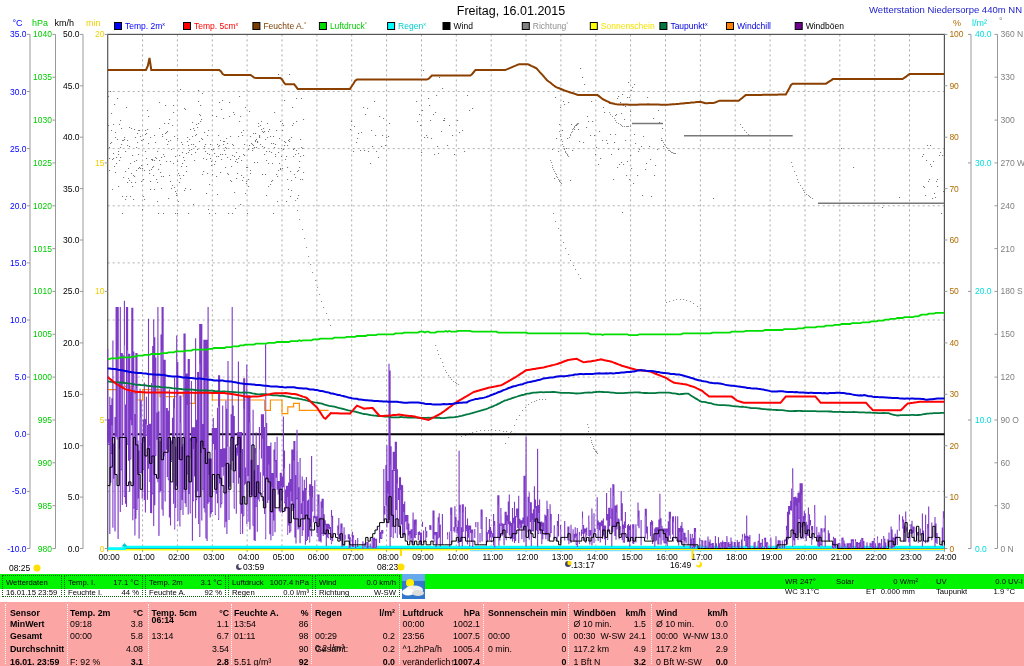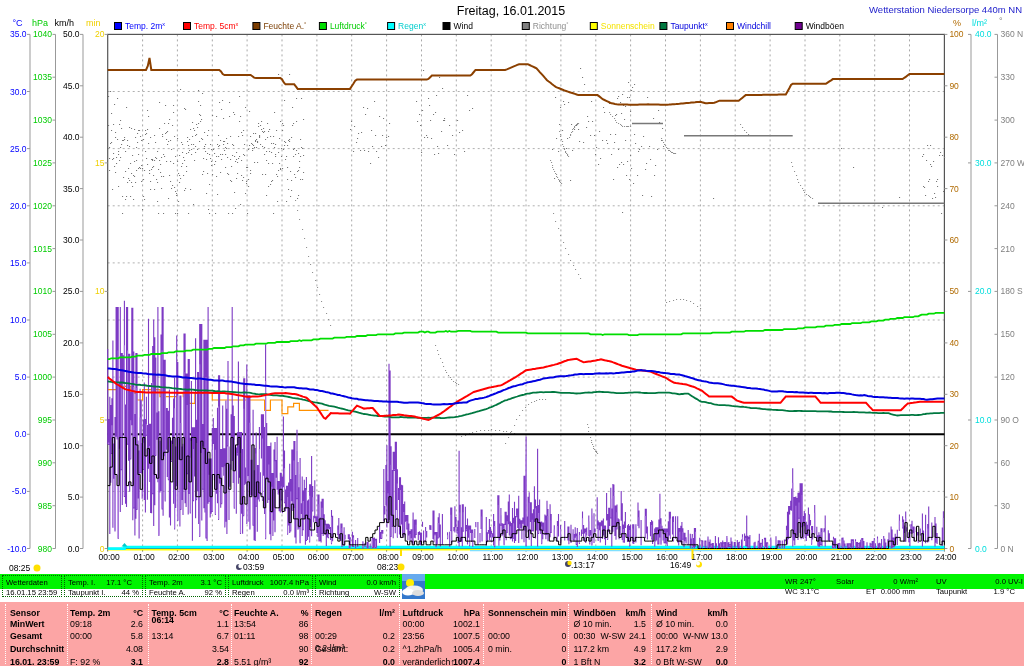--- a/index.html
+++ b/index.html
@@ -292,22 +292,22 @@
         <circle cx="698" cy="563.5" r="2" fill="#fff"></circle>
         <line x1="692.5" y1="549" x2="692.5" y2="559" stroke="#ffe000" stroke-width="2"></line>
       </svg></div>
 <div style="position:absolute;left:0;top:574px;width:1024px;height:15px;background:#00f400;font-size:7.7px;color:#000;white-space:nowrap;">
       <div style="position:absolute;left:2px;top:1px;width:60px;height:22px;border:1px dotted #006600;">
         <div style="position:absolute;left:3px;top:2px;">Wetterdaten</div>
         <div style="position:absolute;left:3px;top:12px;">16.01.15 23:59</div>
       </div>
       <div style="position:absolute;left:64px;top:1px;width:79px;height:22px;border:1px dotted #006600;">
         <div style="position:absolute;left:3px;top:2px;">Temp. I.</div>
-        <div style="position:absolute;right:10px;top:2px;">17.1 °C</div>
-        <div style="position:absolute;left:3px;top:12px;">Taupunkt I.</div>
+        <div style="position:absolute;right:3px;top:2px;">17.1 °C</div>
+        <div style="position:absolute;left:3px;top:12px;">Feuchte I.</div>
         <div style="position:absolute;right:3px;top:12px;">44 %</div>
       </div>
       <div style="position:absolute;left:145px;top:1px;width:81px;height:22px;border:1px dotted #006600;">
         <div style="position:absolute;left:3px;top:2px;">Temp. 2m</div>
         <div style="position:absolute;right:3px;top:2px;">3.1 °C</div>
         <div style="position:absolute;left:3px;top:12px;">Feuchte A.</div>
         <div style="position:absolute;right:3px;top:12px;">92 %</div>
       </div>
       <div style="position:absolute;left:228px;top:1px;width:85px;height:22px;border:1px dotted #006600;">
         <div style="position:absolute;left:3px;top:2px;">Luftdruck</div>
@@ -342,21 +342,21 @@
     </div>
 <div style="position:absolute;left:0;top:602px;width:1024px;height:64px;background:#fca5a5;font-size:8.8px;color:#000;white-space:nowrap;">
       <div style="position:absolute;left:10px;top:5.5px;font-weight:bold;">Sensor</div>
       <div style="position:absolute;left:10px;top:16.5px;font-weight:bold;">MinWert</div>
       <div style="position:absolute;left:10px;top:29px;font-weight:bold;">Gesamt</div>
       <div style="position:absolute;left:10px;top:41.5px;font-weight:bold;">Durchschnitt</div>
       <div style="position:absolute;left:10px;top:54.5px;font-weight:bold;">16.01. 23:59</div>
       <div style="position:absolute;left:70px;top:5.5px;font-weight:bold;">Temp. 2m</div>
       <div style="position:absolute;right:881px;top:5.5px;font-weight:bold;">°C</div>
       <div style="position:absolute;left:70px;top:16.5px;">09:18</div>
-      <div style="position:absolute;right:881px;top:16.5px;">2.6</div>
+      <div style="position:absolute;right:881px;top:16.5px;">3.8</div>
       <div style="position:absolute;left:70px;top:29px;">00:00</div>
       <div style="position:absolute;right:881px;top:29px;">5.8</div>
       <div style="position:absolute;right:881px;top:41.5px;">4.08</div>
       <div style="position:absolute;left:70px;top:54.5px;">F: 92 %</div>
       <div style="position:absolute;right:881px;top:54.5px;"><b>3.1</b></div>
       <div style="position:absolute;left:151.5px;top:5.5px;font-weight:bold;">Temp. 5cm</div>
       <div style="position:absolute;right:795px;top:5.5px;font-weight:bold;">°C</div>
       <div style="position:absolute;left:151.5px;top:13px;font-weight:bold;">06:14</div>
       <div style="position:absolute;right:795px;top:16.5px;">1.1</div>
       <div style="position:absolute;left:151.5px;top:29px;">13:14</div>

